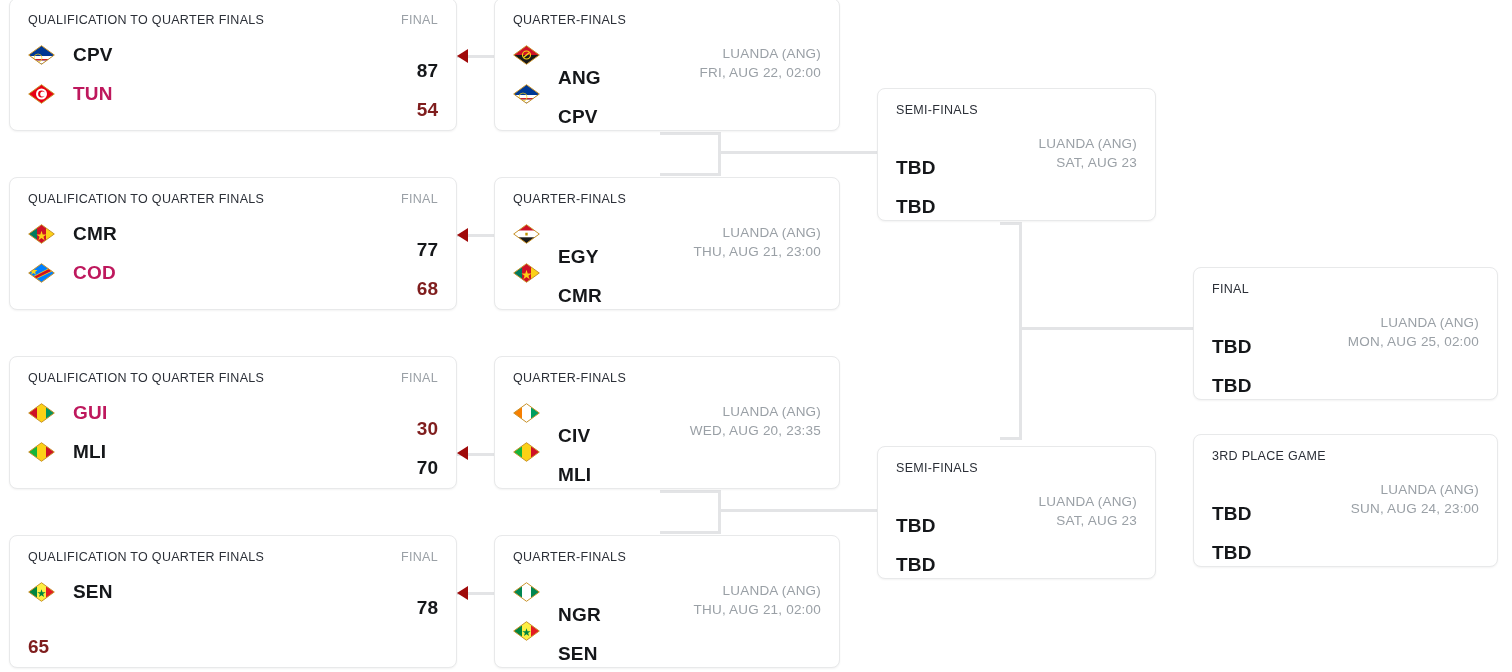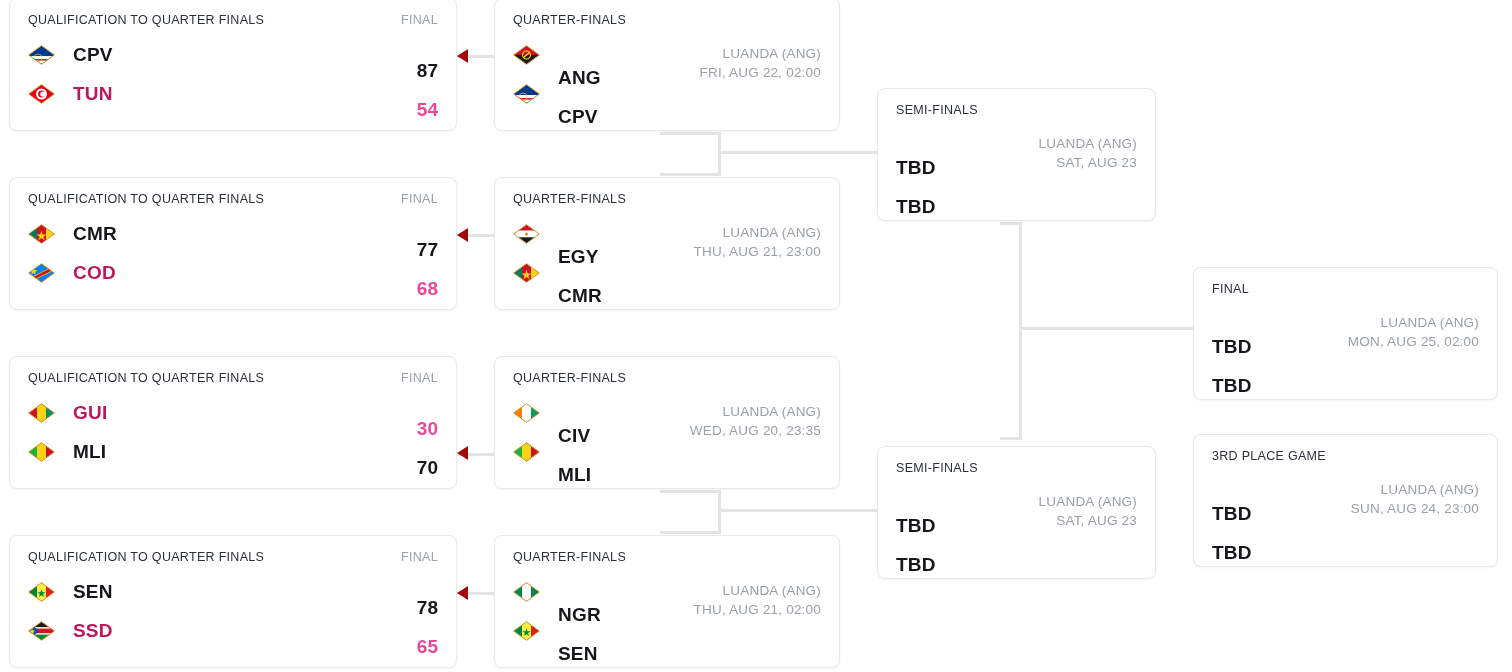--- a/index.html
+++ b/index.html
@@ -72,21 +72,21 @@
   .abbr.tbd  { color: #15171a; margin-top: 46px; }
 
   .score {
     font-size: 19px;
     font-weight: bold;
     text-align: right;
     white-space: nowrap;
     margin-top: 32px;
   }
   .score.win  { color: #15171a; }
-  .score.lose { color: #ec4899; font-weight: bold; }
+  .score.lose { color: #7f1d1d; font-weight: bold; }
 
   
   .winner-arrow {
     position: absolute;
     width: 0; height: 0;
     border-top: 7px solid transparent;
     border-bottom: 7px solid transparent;
     border-right: 11px solid #a00a0a;
   }
 
@@ -303,40 +303,20 @@
                 <rect x="18" width="9" height="20" fill="#e31b23"></rect>
                 <path d="M13.5 7.2 l1 3 3.2 0 -2.6 1.9 1 3 -2.6-1.9 -2.6 1.9 1-3 -2.6-1.9 3.2 0 Z" fill="#00853f"></path>
               </g>
               <path d="M13.5 0.7 L26.3 10 L13.5 19.3 L0.7 10 Z" fill="none" stroke="#c8922a" stroke-width="1"></path>
             </svg>
           <span class="abbr win">SEN</span>
         </div>
         <span class="score win">78</span>
       </div>
       <div class="row">
-        <div class="team">
-          <svg class="flag" viewBox="0 0 27 20">
-              <defs>
-                <clipPath id="dssd1">
-                  <path d="M13.5 0.7 L26.3 10 L13.5 19.3 L0.7 10 Z"></path>
-                </clipPath>
-              </defs>
-              <g clip-path="url(#dssd1)">
-                <rect width="27" height="6.4" fill="#1a1a1a"></rect>
-                <rect y="6.4" width="27" height="1.2" fill="#fff"></rect>
-                <rect y="7.6" width="27" height="4.8" fill="#da121a"></rect>
-                <rect y="12.4" width="27" height="1.2" fill="#fff"></rect>
-                <rect y="13.6" width="27" height="6.4" fill="#078930"></rect>
-                <path d="M0 0 L11 10 L0 20 Z" fill="#0f47af"></path>
-                <path d="M4 7.2 l0.8 2.3 2.5 0 -2 1.5 0.8 2.3 -2.1-1.5 -2.1 1.5 0.8-2.3 -2-1.5 2.5 0 Z" fill="#fcdd09"></path>
-              </g>
-              <path d="M13.5 0.7 L26.3 10 L13.5 19.3 L0.7 10 Z" fill="none" stroke="#c8922a" stroke-width="1"></path>
-            </svg>
-          <span class="abbr lose">SSD</span>
-        </div>
         <span class="score lose">65</span>
       </div>
     </div>
     <div class="winner-arrow" style="right:-12px; top:50px;"></div>
   </div>
 
   <div class="card" style="left:494px; top:-2px; width:346px; height:133px;">
     <div class="card-head">
       <span class="card-title">QUARTER-FINALS</span>
     </div>

